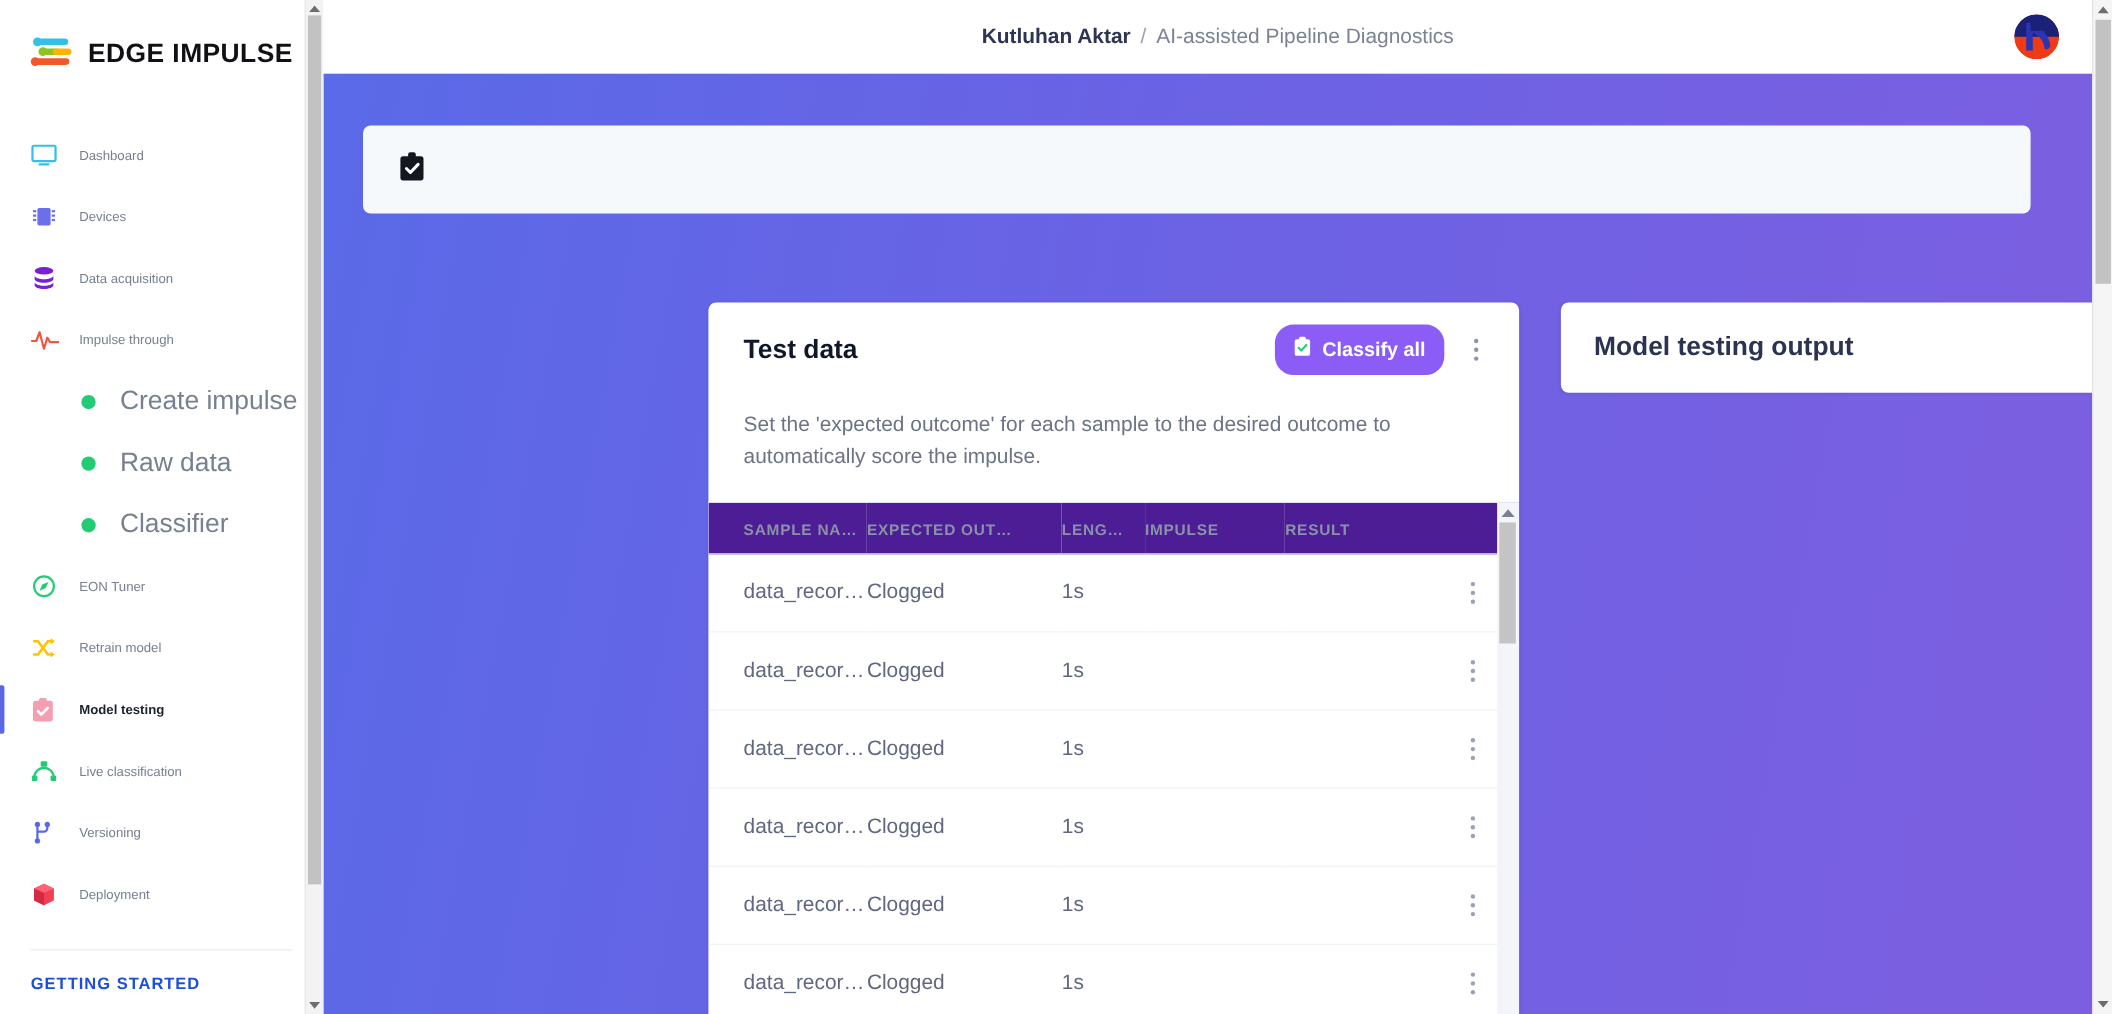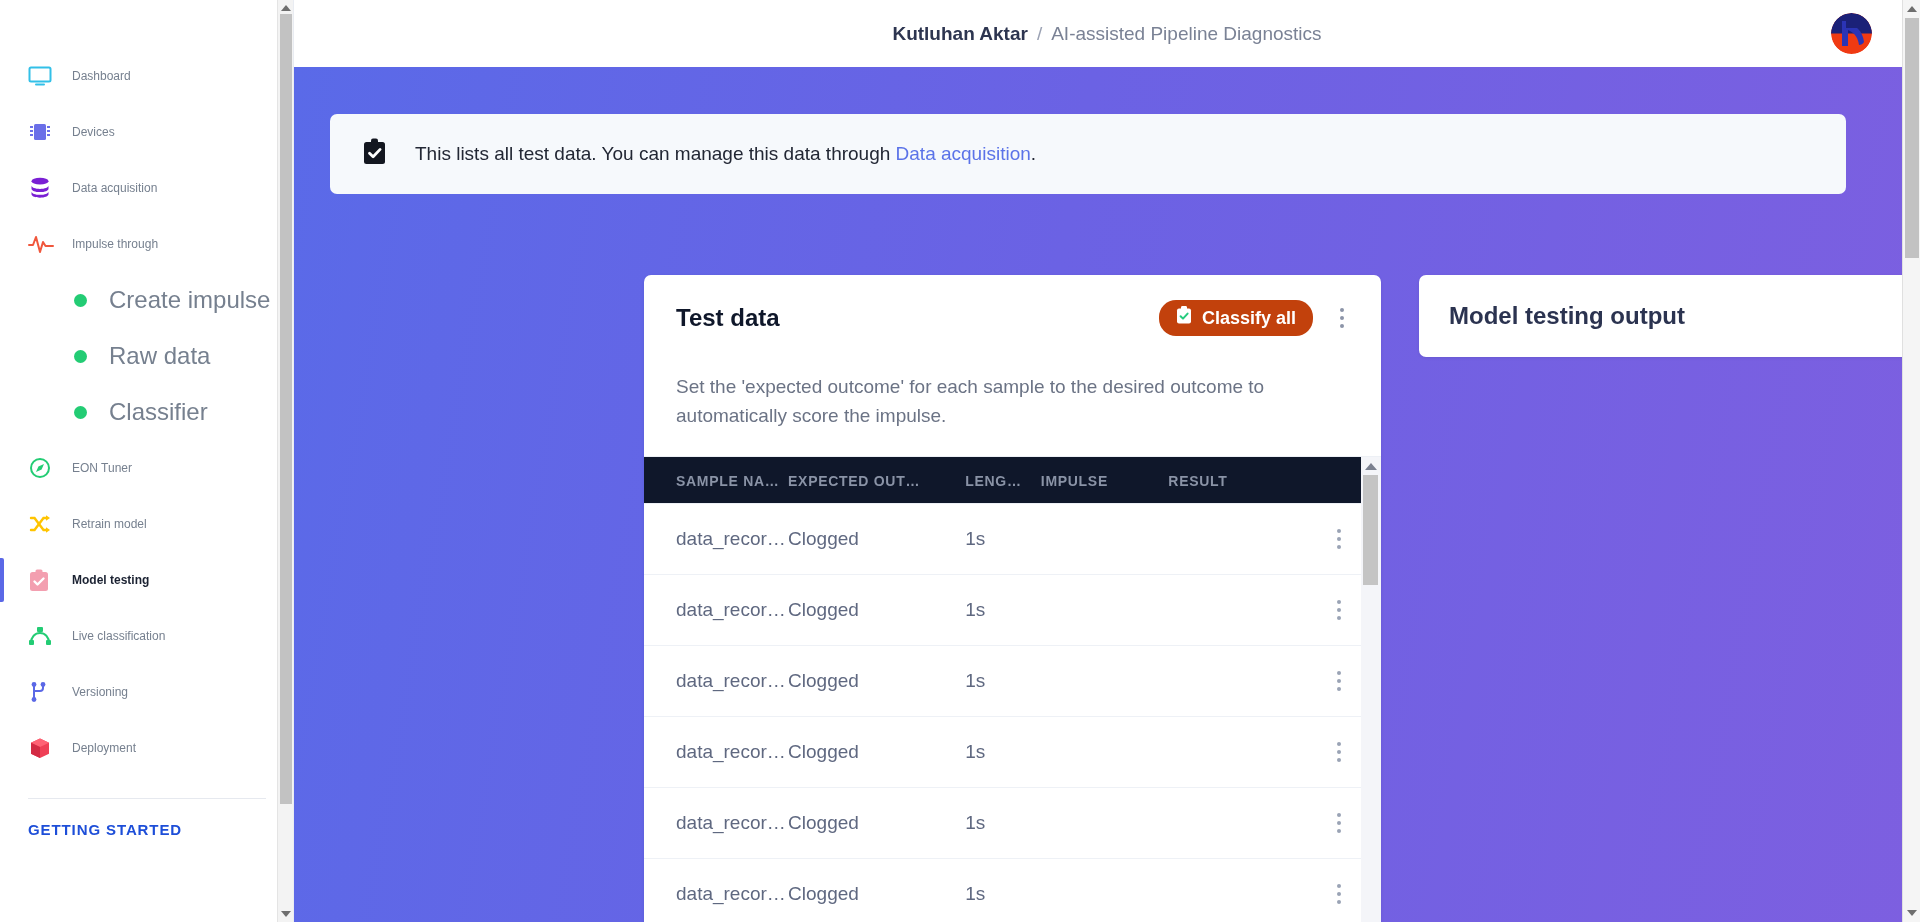--- a/index.html
+++ b/index.html
@@ -247,23 +247,23 @@
   .card-title {
     font-size: 24px;
     font-weight: 600;
     color: #0f172a;
     flex: 1;
   }
   .btn-classify {
     display: flex;
     align-items: center;
     gap: 10px;
-    height: 36px;
+    height: 46px;
     padding: 0 17px;
-    background: #c2410c;
+    background: #8b5cf6;
     color: #ffffff;
     font-size: 18px;
     font-weight: 600;
     border: none;
     border-radius: 17px;
     cursor: pointer;
     white-space: nowrap;
   }
   .kebab {
     width: 34px; height: 34px;
@@ -301,21 +301,21 @@
     border-collapse: collapse;
     table-layout: fixed;
   }
   table.tdata th {
     text-align: left;
     font-size: 14px;
     font-weight: 600;
     letter-spacing: 0.7px;
     color: #8a93a6;
     padding: 16px 0 14px 0;
-    background: #0f172a;
+    background: #4c1d95;
     border-bottom: 1px solid #edf0f5;
     white-space: nowrap;
   }
   table.tdata td {
     font-size: 19px;
     color: #5f6880;
     padding: 18px 0;
     border-bottom: 1px solid #eef1f6;
     white-space: nowrap;
     overflow: hidden;
@@ -391,20 +391,32 @@
   .page-scroll .arrow.down { bottom: 0; }
 </style>
 </head>
 <body>
 
 <div class="app">
 
   <aside class="sidebar">
     <div class="sidebar-inner">
 
+      <div class="logo-row">
+        <div class="logo-mark">
+          <i class="lm1"></i>
+            <i class="lm2"></i>
+            <i class="lm3"></i>
+            <i class="lm4"></i>
+          <span class="logo-dot ld1"></span>
+          <span class="logo-dot ld2"></span>
+          <span class="logo-dot ld3"></span>
+        </div>
+        <div class="logo-text">EDGE IMPULSE</div>
+      </div>
 
       <nav class="nav">
 
         <div class="nav-item">
           <span class="nav-icon">
             <svg width="24" height="21" viewBox="0 0 24 21">
                 <rect x="1.5" y="1.5" width="21" height="14" rx="1.5" fill="none" stroke="#32c0e8" stroke-width="2"></rect>
                 <rect x="7" y="17.5" width="10" height="2" rx="1" fill="#32c0e8"></rect>
               </svg>
           </span>
@@ -575,23 +587,20 @@
 
     <div class="stage">
 
       <div class="banner">
         <span>
           <svg width="25" height="28" viewBox="0 0 25 28">
               <rect x="2" y="4" width="21" height="22" rx="2.5" fill="#131720"></rect>
               <rect x="9" y="0.5" width="7" height="6" rx="2" fill="#131720"></rect>
               <path d="M7.5 15.2l3.6 3.6 7-7.4" fill="none" stroke="#ffffff" stroke-width="2.8" stroke-linecap="round" stroke-linejoin="round"></path>
             </svg>
-        </span>
-        <span class="banner-text">
-          <span>This lists all test data. You can manage this data through </span><a href="#">Data acquisition</a><span>.</span>
         </span>
       </div>
 
       <section class="card card-test">
         <div class="card-head">
           <div class="card-title">Test data</div>
           <button class="btn-classify">
             <span>
               <svg width="16" height="19" viewBox="0 0 16 19">
                   <rect x="1" y="2.5" width="14" height="15" rx="2" fill="#ffffff"></rect>

